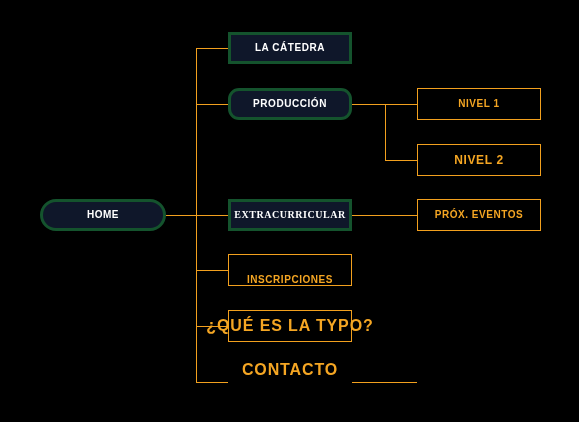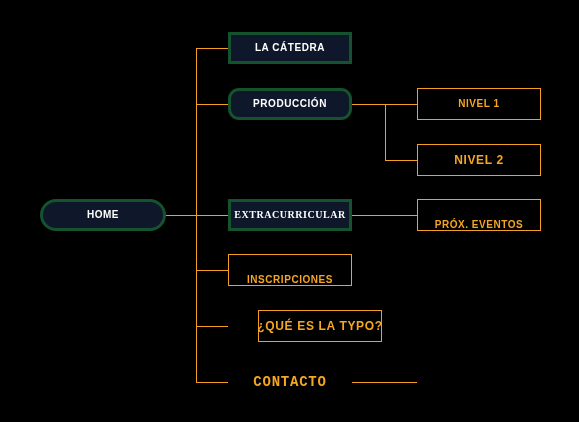--- a/index.html
+++ b/index.html
@@ -72,25 +72,25 @@
     </div>
     <div class="node outlined" style="left: 417px; top: 88px; width: 124px; height: 32px; font-size: 10px;">
       <span class="lbl">NIVEL 1</span>
     </div>
     <div class="node outlined" style="left: 417px; top: 144px; width: 124px; height: 32px; font-size: 12px;">
       <span class="lbl">NIVEL 2</span>
     </div>
     <div class="node filled" style="left: 228px; top: 199px; width: 124px; height: 32px; font-size: 10px; font-family: Liberation Serif, serif;">
       <span class="lbl">EXTRACURRICULAR</span>
     </div>
-    <div class="node outlined" style="left: 417px; top: 199px; width: 124px; height: 32px; font-size: 10px; align-items: flex-end;">
+    <div class="node outlined" style="left: 417px; top: 199px; width: 124px; height: 32px; font-size: 10px;">
       <span class="lbl">PRÓX. EVENTOS</span>
     </div>
     <div class="node outlined" style="left: 228px; top: 254px; width: 124px; height: 32px; font-size: 10px; align-items: flex-end;">
       <span class="lbl">INSCRIPCIONES</span>
     </div>
-    <div class="node outlined" style="left: 228px; top: 310px; width: 124px; height: 32px; font-size: 12px; margin-left: 30px;">
+    <div class="node outlined" style="left: 228px; top: 310px; width: 124px; height: 32px; font-size: 16px;">
       <span class="lbl">¿QUÉ ES LA TYPO?</span>
     </div>
-    <div class="node bare" style="left: 228px; top: 366px; width: 124px; height: 32px; font-size: 14px; font-family: Liberation Mono, monospace;">
+    <div class="node bare" style="left: 228px; top: 354px; width: 124px; height: 32px; font-size: 16px;">
       <span class="lbl">CONTACTO</span>
     </div>
   </div>
 
 </body></html>

